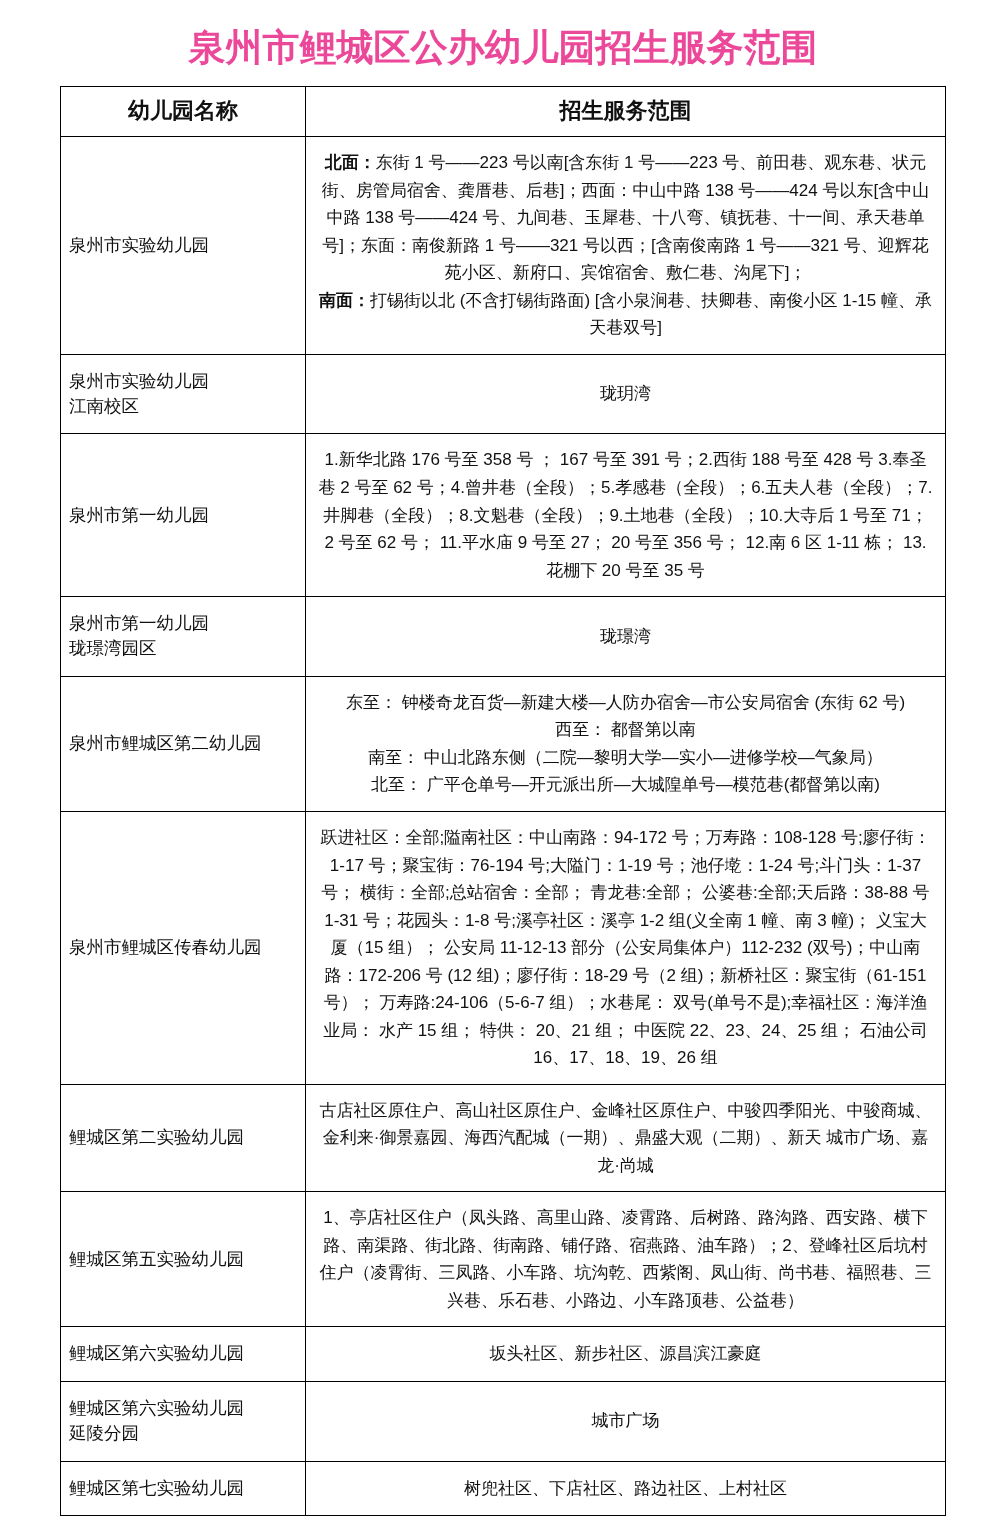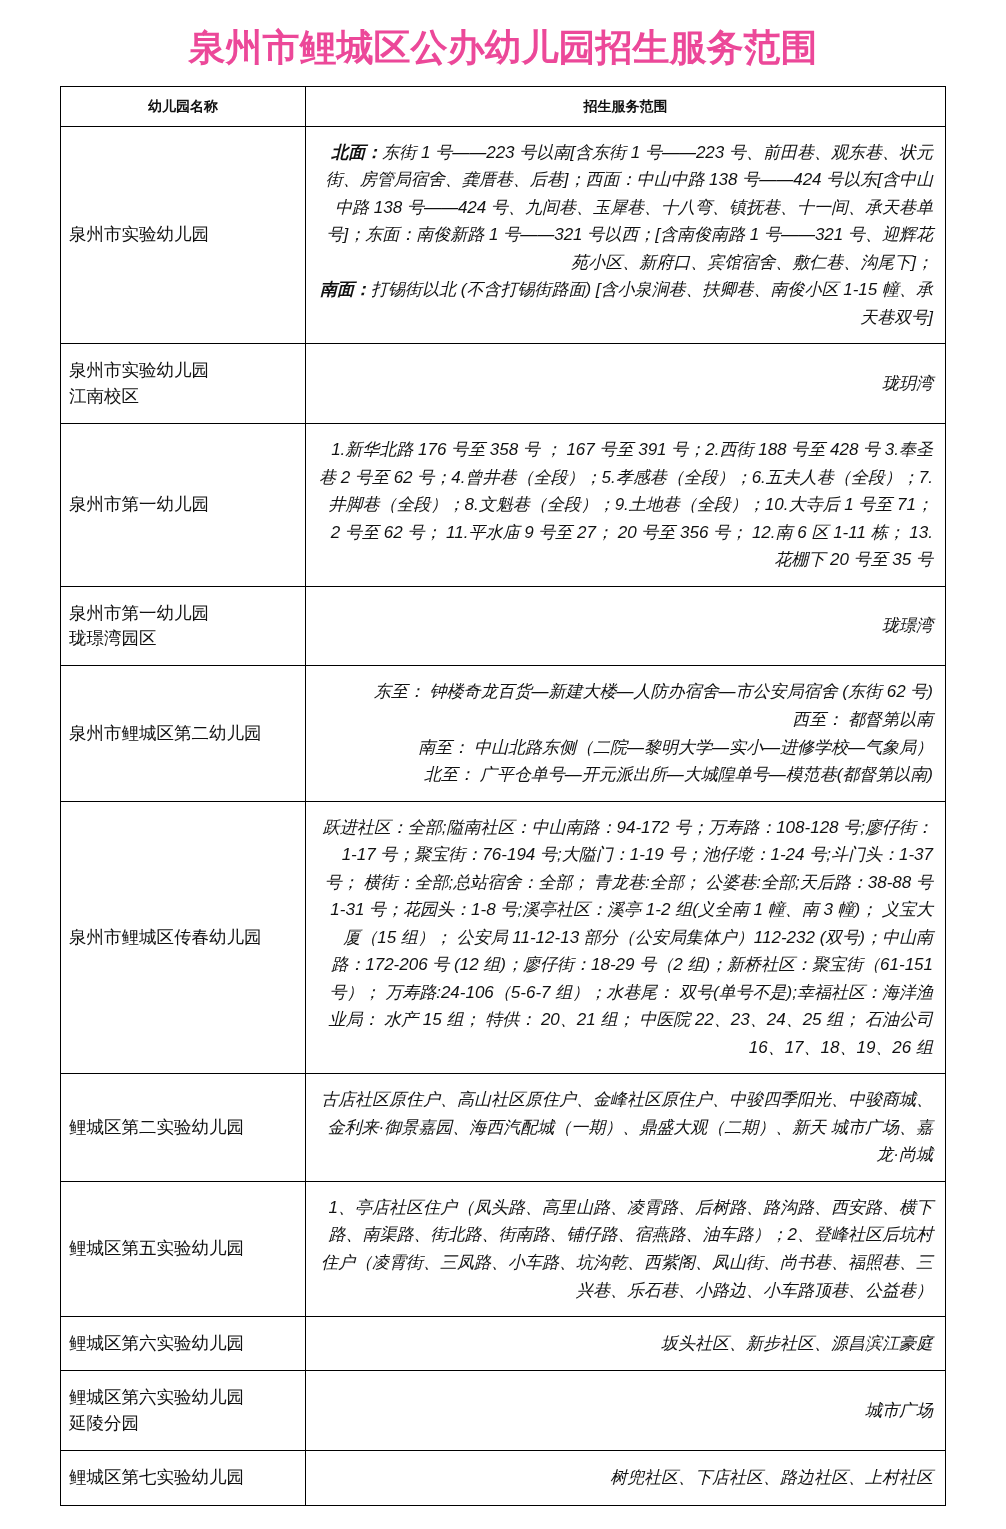--- a/index.html
+++ b/index.html
@@ -36,40 +36,39 @@
   table.range-table th,
   table.range-table td {
     border: 1px solid #000000;
     vertical-align: middle;
     box-sizing: border-box;
   }
   table.range-table col.c1 { width: 245px; }
   table.range-table col.c2 { width: auto; }
   th.head-cell {
     text-align: center;
-    font-size: 14px;
+    font-size: 22px;
     font-weight: bold;
     padding: 10px 6px;
     line-height: 1.3;
   }
   td.name-cell {
     text-align: left;
     font-size: 17.5px;
     font-weight: normal;
     padding: 14px 8px;
     line-height: 1.45;
     word-break: break-all;
   }
   td.range-cell {
-    text-align: right;
+    text-align: center;
     font-size: 17px;
     padding: 12px 12px;
     line-height: 1.62;
     word-break: break-all;
-    font-style: italic;
   }
   td.range-cell .lbl {
     font-weight: bold;
   }
   td.range-cell .ln {
     display: block;
   }
   td.range-cell p {
     margin: 0;
   }

